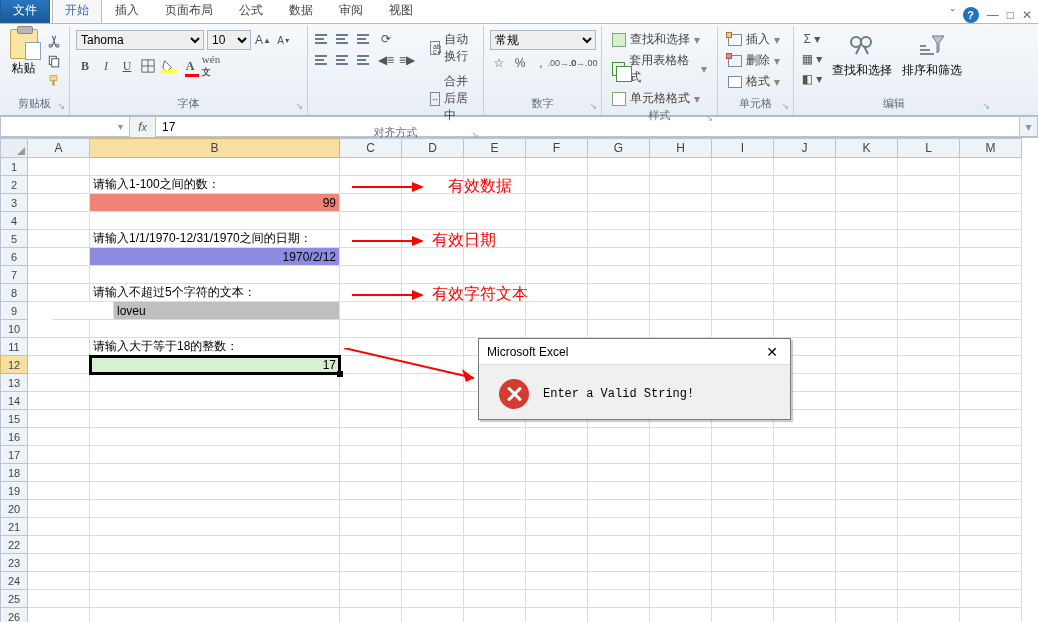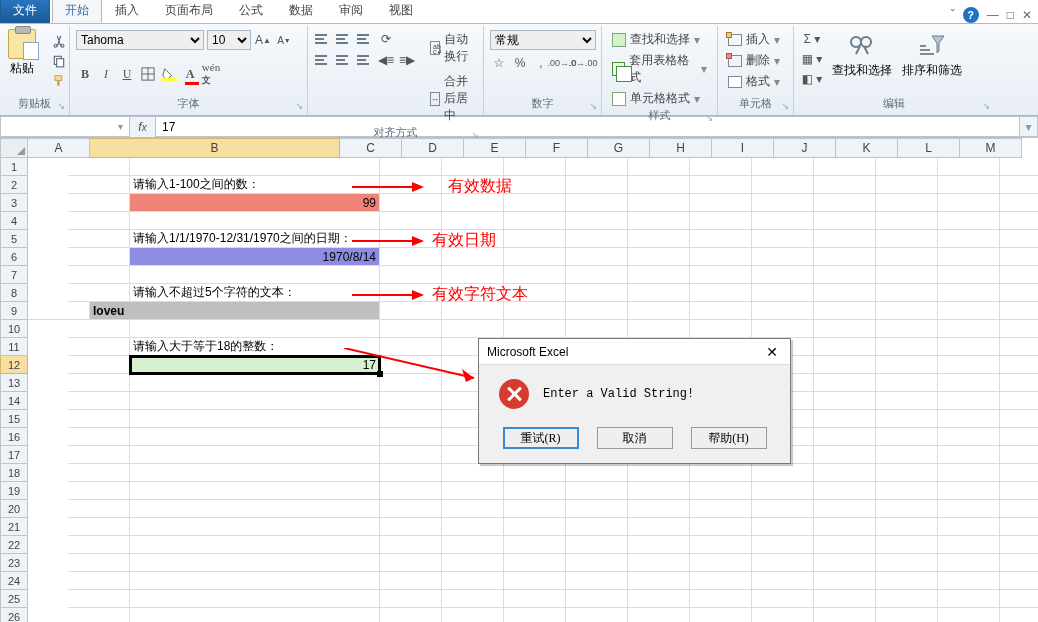--- a/index.html
+++ b/index.html
@@ -61,21 +61,21 @@
     border-bottom: 1px solid #a7b6c8;
     display:flex;
     padding-top:2px;
   }
   .group {
     border-right: 1px solid #c6d0da;
     display:flex;flex-direction:column;justify-content:space-between;
     padding: 2px 6px 2px 6px;
     position:relative;
   }
-  .group .group-body { display:flex; align-items:flex-start; gap:12px; }
+  .group .group-body { display:flex; align-items:flex-start; gap:4px; }
   .group .group-label {
     text-align:center; font-size:11px; color:#5c6b7b; padding-bottom:2px;
     position:relative;
   }
   .group .group-label::after {
     content:"↘"; font-size:9px; position:absolute; right:-2px; bottom:2px; color:#9aa9b8;
   }
   .bigbtn {
     width:46px;display:flex;flex-direction:column;align-items:center;justify-content:center;gap:2px;
     padding:2px;
@@ -595,21 +595,21 @@
           <div class="cell" style="width: 62px;"></div>
           <div class="cell" style="width: 62px;"></div>
           <div class="cell" style="width: 62px;"></div>
           <div class="cell" style="width: 62px;"></div>
           <div class="cell" style="width: 62px;"></div>
           <div class="cell" style="width: 62px;"></div>
           <div class="cell" style="width: 62px;"></div>
         </div>
         <div class="crow">
           <div class="cell" style="width: 62px;"></div>
-          <div class="cell fill-purple righttxt" style="width: 250px;">1970/8/14</div>
+          <div class="cell fill-purple righttxt" style="width: 250px;">1970/2/12</div>
           <div class="cell" style="width: 62px;"></div>
           <div class="cell" style="width: 62px;"></div>
           <div class="cell" style="width: 62px;"></div>
           <div class="cell" style="width: 62px;"></div>
           <div class="cell" style="width: 62px;"></div>
           <div class="cell" style="width: 62px;"></div>
           <div class="cell" style="width: 62px;"></div>
           <div class="cell" style="width: 62px;"></div>
           <div class="cell" style="width: 62px;"></div>
           <div class="cell" style="width: 62px;"></div>
@@ -640,21 +640,21 @@
           <div class="cell" style="width: 62px;"></div>
           <div class="cell" style="width: 62px;"></div>
           <div class="cell" style="width: 62px;"></div>
           <div class="cell" style="width: 62px;"></div>
           <div class="cell" style="width: 62px;"></div>
           <div class="cell" style="width: 62px;"></div>
           <div class="cell" style="width: 62px;"></div>
         </div>
         <div class="crow">
           <div class="cell" style="width: 62px;"></div>
-          <div class="cell fill-gray" style="width: 290px; font-weight: bold;">loveu</div>
+          <div class="cell fill-gray" style="width: 226px;">loveu</div>
           <div class="cell" style="width: 62px;"></div>
           <div class="cell" style="width: 62px;"></div>
           <div class="cell" style="width: 62px;"></div>
           <div class="cell" style="width: 62px;"></div>
           <div class="cell" style="width: 62px;"></div>
           <div class="cell" style="width: 62px;"></div>
           <div class="cell" style="width: 62px;"></div>
           <div class="cell" style="width: 62px;"></div>
           <div class="cell" style="width: 62px;"></div>
           <div class="cell" style="width: 62px;"></div>
@@ -934,19 +934,14 @@
 
   <div class="dialog" style="left:478px;top:200px">
     <div class="titlebar">
       <span>Microsoft Excel</span>
       <span class="x">✕</span>
     </div>
     <div class="body">
       <div class="erricon"></div>
       <div class="msg">Enter a Valid String!</div>
     </div>
-    <div class="btns">
-      <button class="default">重试(R)</button>
-      <button>取消</button>
-      <button>帮助(H)</button>
-    </div>
   </div>
 </div>
 
 </body></html>

